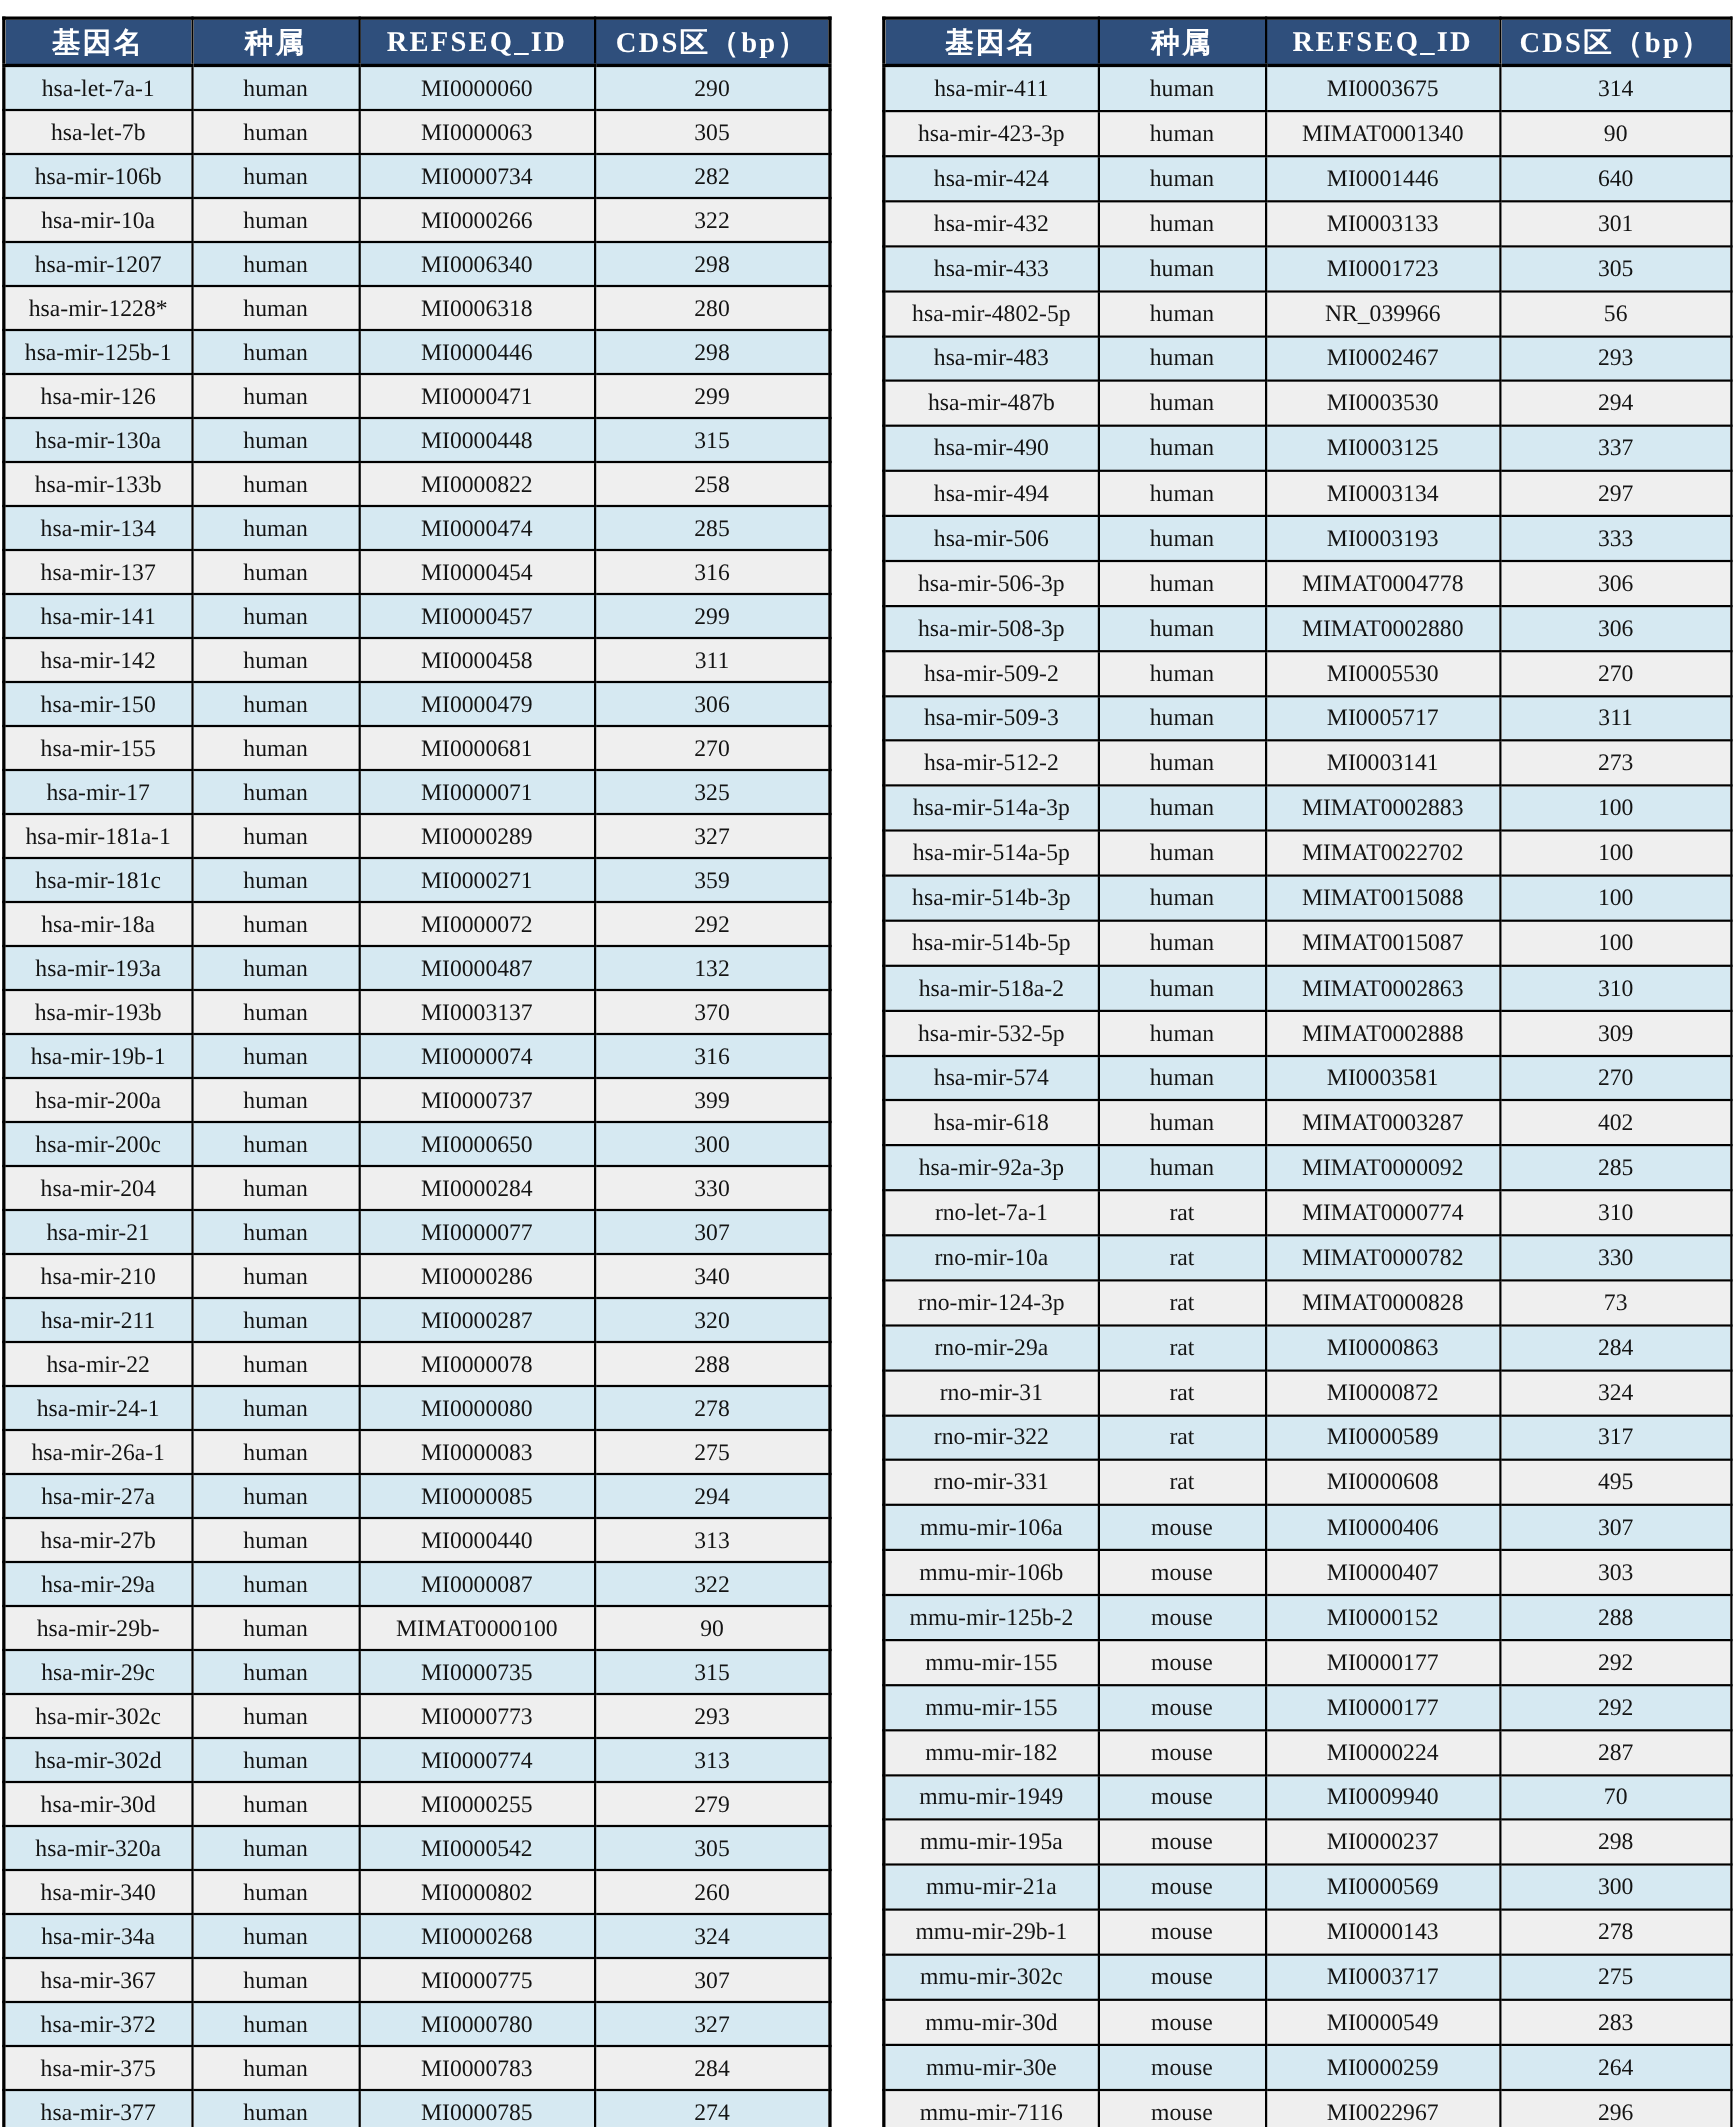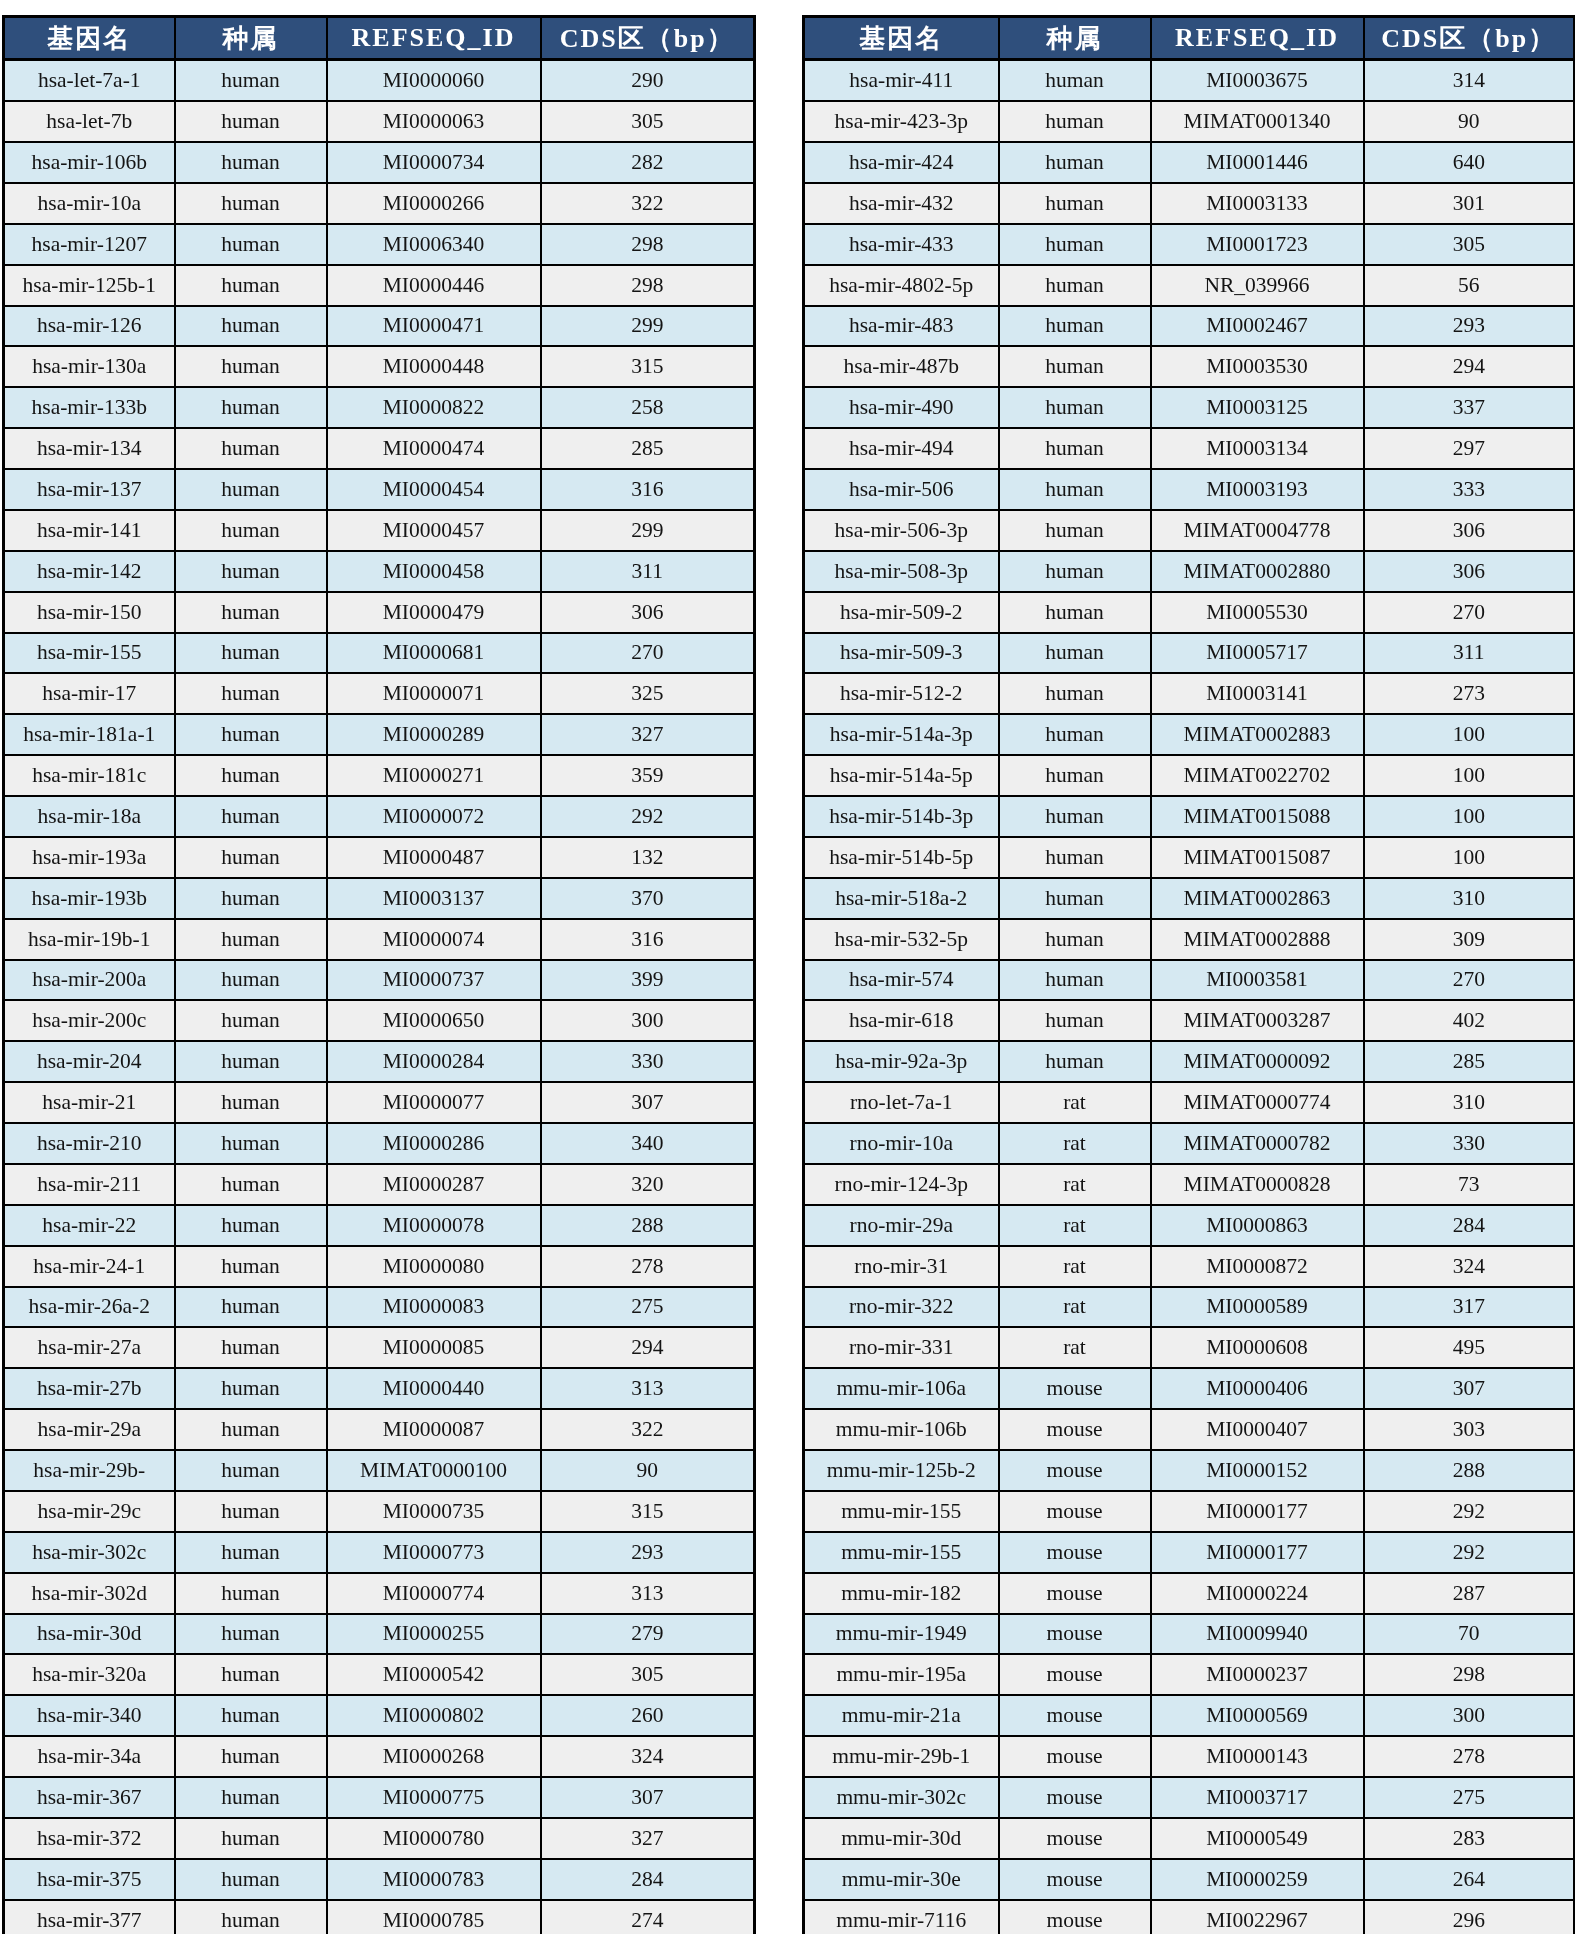--- a/index.html
+++ b/index.html
@@ -100,20 +100,26 @@
           <td>MI0000266</td>
           <td>322</td>
         </tr>
         <tr>
           <td>hsa-mir-1207</td>
           <td>human</td>
           <td>MI0006340</td>
           <td>298</td>
         </tr>
         <tr>
+          <td>hsa-mir-1228*</td>
+          <td>human</td>
+          <td>MI0006318</td>
+          <td>280</td>
+        </tr>
+        <tr>
           <td>hsa-mir-125b-1</td>
           <td>human</td>
           <td>MI0000446</td>
           <td>298</td>
         </tr>
         <tr>
           <td>hsa-mir-126</td>
           <td>human</td>
           <td>MI0000471</td>
           <td>299</td>
@@ -250,21 +256,21 @@
           <td>MI0000078</td>
           <td>288</td>
         </tr>
         <tr>
           <td>hsa-mir-24-1</td>
           <td>human</td>
           <td>MI0000080</td>
           <td>278</td>
         </tr>
         <tr>
-          <td>hsa-mir-26a-2</td>
+          <td>hsa-mir-26a-1</td>
           <td>human</td>
           <td>MI0000083</td>
           <td>275</td>
         </tr>
         <tr>
           <td>hsa-mir-27a</td>
           <td>human</td>
           <td>MI0000085</td>
           <td>294</td>
         </tr>

